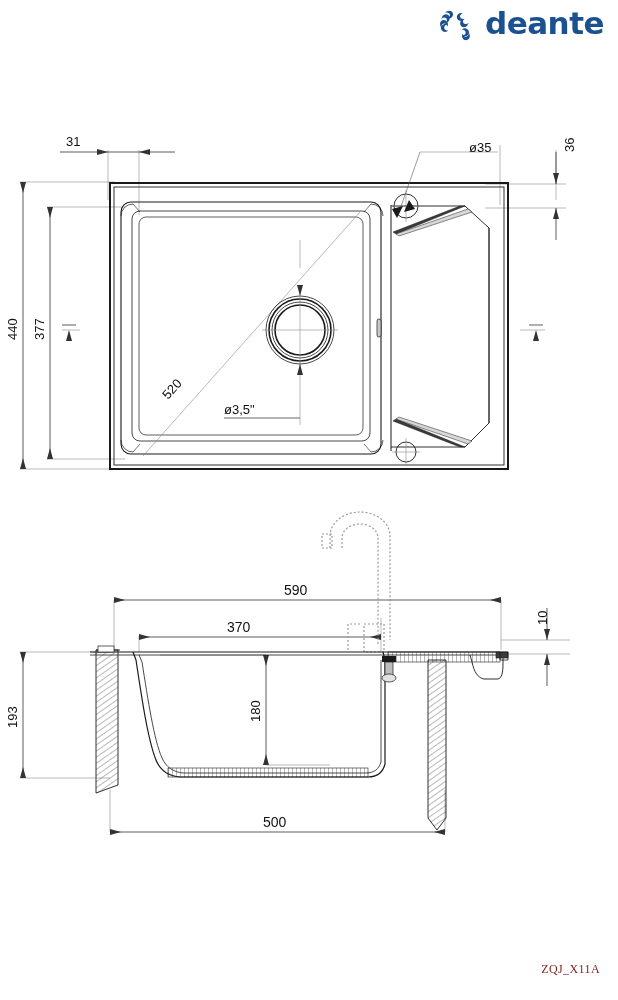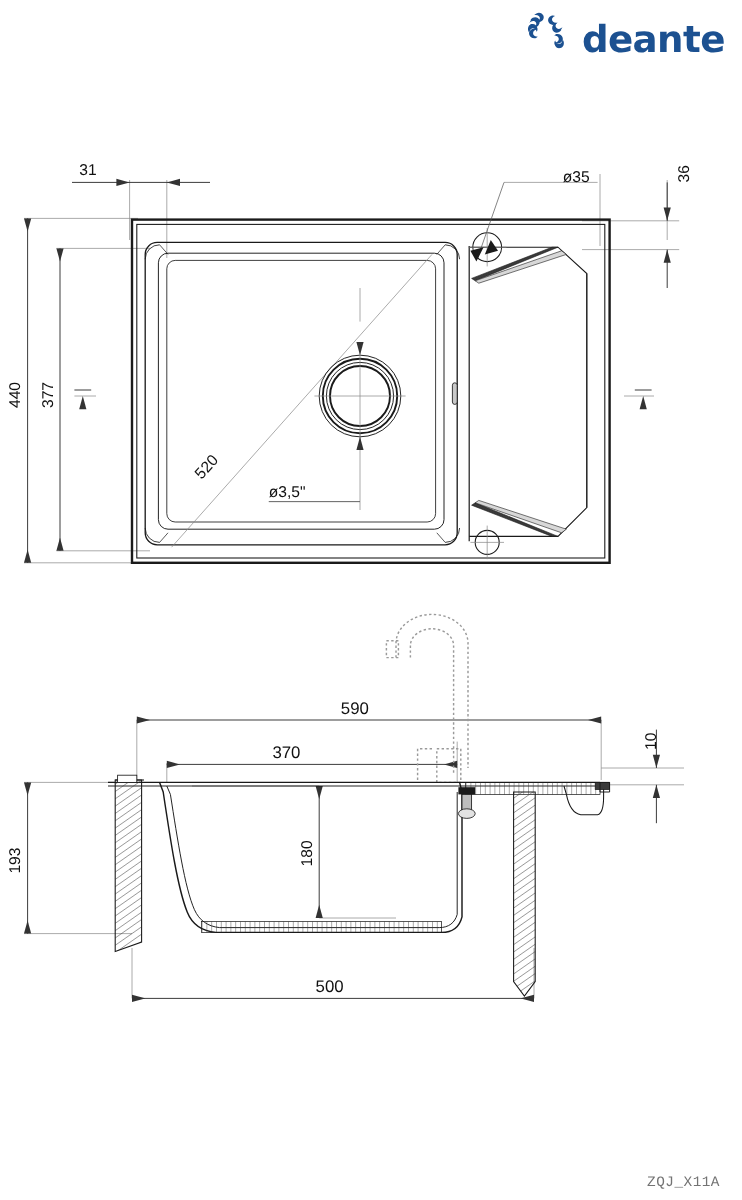--- a/index.html
+++ b/index.html
@@ -15,44 +15,44 @@
     width: 618px;
     height: 1000px;
     background: #ffffff;
     overflow: hidden;
   }
   #brand {
     position: absolute;
     top: 8px;
     right: 14px;
     display: flex;
-    align-items: flex-end;
+    align-items: flex-start;
     gap: 8px;
   }
   #brand .logo-text {
     font-size: 31px;
     font-weight: 600;
     letter-spacing: -0.5px;
     line-height: 1;
     color: #1c5191;
     font-family: "DejaVu Sans", sans-serif;
   }
   #drawing {
     position: absolute;
     left: 0;
     top: 0;
   }
   #footer-code {
     position: absolute;
     right: 18px;
-    bottom: 8px;
+    bottom: 23px;
     font-size: 12px;
-    color: #737373;
+    color: #7f1d1d;
     letter-spacing: 0.4px;
-    font-family: Liberation Mono, monospace;
+    font-family: Liberation Serif, serif;
   }
   .svg-text {
     font-family: "Liberation Sans", sans-serif;
   }
 </style>
 </head>
 <body>
 
 <div id="page">
 

